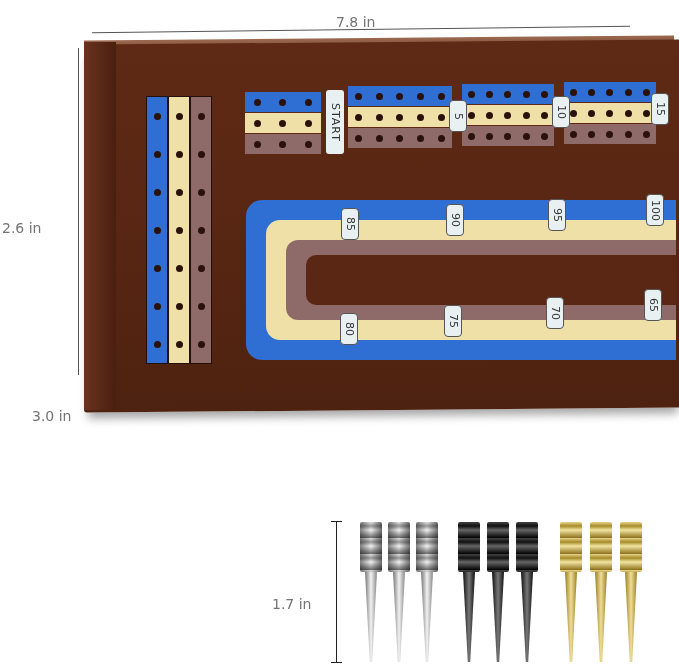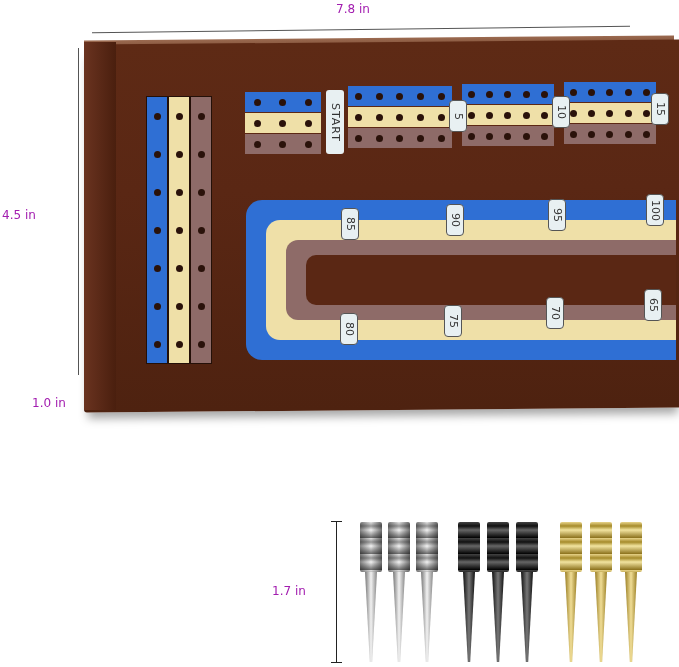--- a/index.html
+++ b/index.html
@@ -1,17 +1,17 @@
 <!DOCTYPE html>
 <html><head>
 <meta charset="utf-8">
 <style>
   html,body{margin:0;padding:0;background:#ffffff;}
   body{width:679px;height:667px;position:relative;overflow:hidden;font-family:"DejaVu Sans",sans-serif;}
-  .dim-label{position:absolute;color:#a21caf;font-size:12px;}
+  .dim-label{position:absolute;color:#737373;font-size:14px;margin-top:12px;}
   .line{position:absolute;background:#555;}
   .box{position:absolute;left:84px;top:42px;width:598px;height:368px;
     background:linear-gradient(180deg,#5e2a15 0%,#5a2714 40%,#4e2210 100%);
     border-radius:3px;box-shadow:0 10px 10px -4px rgba(0,0,0,.35);transform:skewY(-0.5deg);}
   .box-left{position:absolute;left:84px;top:42px;width:32px;height:368px;background:linear-gradient(90deg,#6a3320,#4a1f0e);}
   .box-top{position:absolute;left:84px;top:38px;width:590px;height:14px;background:linear-gradient(180deg,#9b6a50,#6d3c25);transform:skewY(-0.5deg);}
   .hole{width:7px;height:7px;border-radius:50%;background:#2a120a;display:inline-block;}
   .blue{background:#2f6fd4;}
   .cream{background:#efe0a8;}
   .mauve{background:#8e6b68;}
@@ -29,24 +29,24 @@
   .black .tip{background:linear-gradient(90deg,#111,#777,#111);}
   .gold .head{background:repeating-linear-gradient(180deg,#e8d48a 0,#a58a2a 4px,#f2e4a0 8px,#8a701a 16px);}
   .gold .tip{background:linear-gradient(90deg,#9a7f25,#f0dd96,#9a7f25);}
 </style>
 </head>
 <body>
 
 <div class="dim-label" style="left:336px;top:2px;">7.8 in</div>
 <div class="line" style="left:92px;top:29px;width:538px;height:1px;transform:rotate(-0.7deg);"></div>
 
-<div class="dim-label" style="left:2px;top:208px;">4.5 in</div>
+<div class="dim-label" style="left:2px;top:208px;">2.6 in</div>
 <div class="line" style="left:78px;top:48px;width:1px;height:327px;"></div>
 
-<div class="dim-label" style="left:32px;top:396px;">1.0 in</div>
+<div class="dim-label" style="left:32px;top:396px;">3.0 in</div>
 <div class="line" style="left:84px;top:378px;width:1px;height:40px;transform:rotate(-40deg);transform-origin:top;"></div>
 
 <div class="box-top"></div>
 <div class="box"></div>
 <div class="box-left"></div>
 
 <div style="position:absolute;left:146px;top:96px;width:64px;height:266px;background:#241008;padding:1px;">
   <div style="display:flex;height:100%;gap:2px;">
     <div class="blue" style="flex:1;display:flex;flex-direction:column;justify-content:space-around;align-items:center;">
       <span class="hole"></span>

